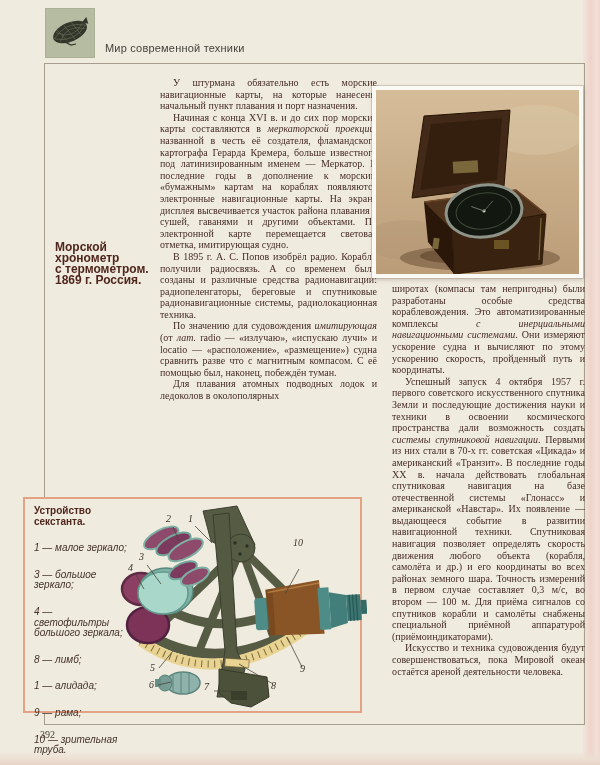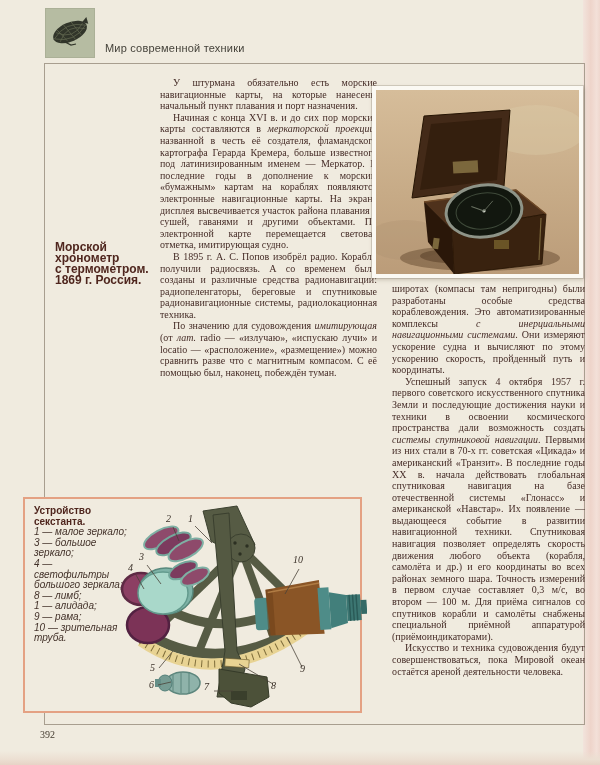--- a/index.html
+++ b/index.html
@@ -37,21 +37,21 @@
   .photo{left:372px;top:86px;width:203px;height:184px;margin:0;
     background:#fbf9f3;padding:4px;
     box-shadow:0 0 0 1px rgba(150,140,125,.35), 1px 2px 4px rgba(90,70,50,.25);}
   .photo svg{display:block;}
   
   .sextant-box{left:23px;top:497px;width:335px;height:212px;
     border:2px solid #e4a183;background:#f0ebdf;}
   .sextant-caption{position:absolute;left:9px;top:7px;width:96px;
     font-family:"Liberation Sans",sans-serif;font-size:10px;line-height:10.6px;color:#43322a;}
   .sextant-caption .cap-title{font-weight:bold;color:#4f261e;display:block;font-style:normal;}
-  .sextant-caption .item{display:block;font-style:italic;}
+  .sextant-caption .item{display:block;font-style:italic;margin-top:16px;}
   .sextant-svg{position:absolute;left:90px;top:2px;}
   .sx-label{position:absolute;font-family:"Liberation Serif",serif;font-style:italic;
     font-size:10px;color:#3a3028;}
   
   .page-number{left:40px;top:729px;font-size:10px;color:#423a2e;}
 </style>
 </head>
 <body>
 
 <div class="abs edge-right"></div>
@@ -83,21 +83,22 @@
 <div class="abs margin-caption">
   <span>Морской хронометр</span>
   <span>с термометром.</span>
   <span>1869 г. Россия.</span>
 </div>
 
 <div class="abs col col-left">
   <p><span>У штурмана обязательно есть морские навигационные карты, на которые нанесены начальный пункт плавания и порт назначения.</span></p>
   <p><span>Начиная с конца XVI в. и до сих пор морские карты составляются в </span><span class="it">меркаторской проекции</span><span>, названной в честь её создателя, фламандского картографа Герарда Кремера, больше известного под латинизированным именем — Меркатор. В последние годы в дополнение к морским «бумажным» картам на кораблях появляются электронные навигационные карты. На экране дисплея высвечивается участок района плавания с сушей, гаванями и другими объектами. По электронной карте перемещается световая отметка, имитирующая судно.</span></p>
   <p><span>В 1895 г. А. С. Попов изобрёл радио. Корабли получили радиосвязь. А со временем были созданы и различные средства радионавигации: радиопеленгаторы, береговые и спутниковые радионавигационные системы, радиолокационная техника.</span></p>
-  <p><span>По значению для судовождения </span><span class="it">имитирующая</span><span> (от </span><span class="it">лат.</span><span> radio — «излучаю», «испускаю лучи» и locatio — «расположение», «размещение») можно сравнить разве что с магнитным компасом. С её помощью был, наконец, побеждён туман.</span></p>
+  <p><span>По значению для судовождения </span><span class="it">имитирующая</span><span> (от </span><span class="it">лат.</span><span> radio — «излучаю», «испускаю лучи» и locatio — «расположение», «размещение») судна сравнить разве что с магнитным компасом. С её помощью был, наконец, побеждён туман.</span></p>
+  <p><span>Для плавания атомных подводных лодок и ледоколов в околополярных</span></p>
 </div>
 
 <div class="abs col col-right">
   <p class="noind"><span>широтах (компасы там непригодны) были разработаны особые средства кораблевождения. Это автоматизированные комплексы </span><span class="it">с инерциальными навигационными системами</span><span>. Они измеряют ускорение судна и вычисляют по этому ускорению скорость, пройденный путь и координаты.</span></p>
   <p><span>Успешный запуск 4 октября 1957 г. первого советского искусственного спутника Земли и последующие достижения науки и техники в освоении космического пространства дали возможность создать </span><span class="it">системы спутниковой навигации</span><span>. Первыми из них стали в 70-х гг. советская «Цикада» и американский «Транзит». В последние годы XX в. начала действовать глобальная спутниковая навигация на базе отечественной системы «Глонасс» и американской «Навстар». Их появление — выдающееся событие в развитии навигационной техники. Спутниковая навигация позволяет определять скорость движения любого объекта (корабля, самолёта и др.) и его координаты во всех районах земного шара. Точность измерений в первом случае составляет 0,3 м/с, во втором — 100 м. Для приёма сигналов со спутников корабли и самолёты снабжены специальной приёмной аппаратурой (приёмоиндикаторами).</span></p>
   <p><span>Искусство и техника судовождения будут совершенствоваться, пока Мировой океан остаётся ареной деятельности человека.</span></p>
 </div>
 
 <figure class="abs photo">
   <svg width="203" height="184" viewBox="0 0 203 184">
@@ -231,16 +232,16 @@
 
   <span class="sx-label" style="left:163px;top:14px;">1</span>
   <span class="sx-label" style="left:141px;top:14px;">2</span>
   <span class="sx-label" style="left:114px;top:52px;">3</span>
   <span class="sx-label" style="left:103px;top:63px;">4</span>
   <span class="sx-label" style="left:125px;top:163px;">5</span>
   <span class="sx-label" style="left:124px;top:180px;">6</span>
   <span class="sx-label" style="left:179px;top:182px;">7</span>
   <span class="sx-label" style="left:246px;top:181px;">8</span>
   <span class="sx-label" style="left:275px;top:164px;">9</span>
-  <span class="sx-label" style="left:268px;top:55px;">10</span>
+  <span class="sx-label" style="left:268px;top:38px;">10</span>
 </div>
 
 <div class="abs page-number">392</div>
 
 </body></html>

